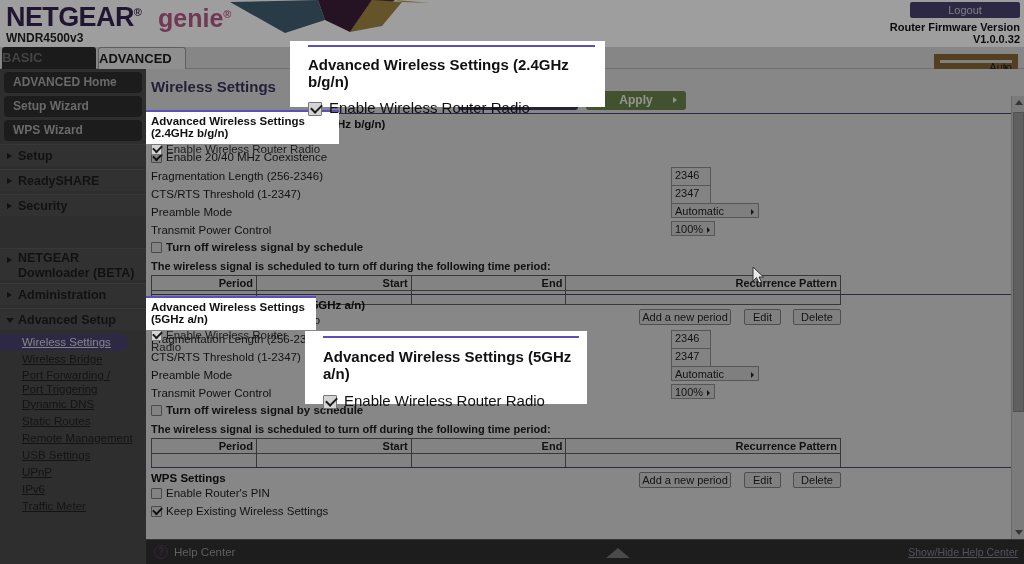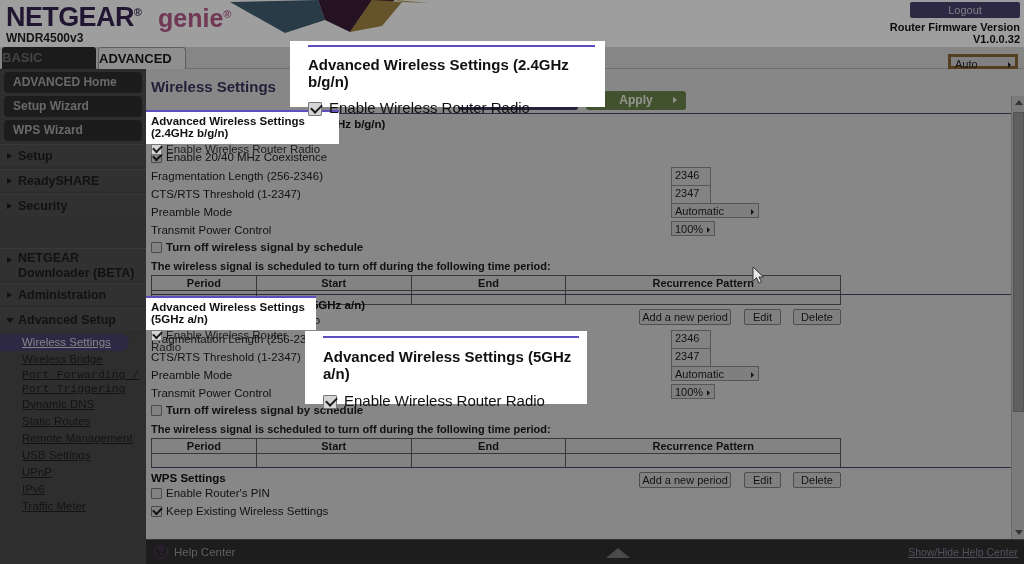--- a/index.html
+++ b/index.html
@@ -100,21 +100,21 @@
   }
   .nav-group.open .arr {
     border-left: 4px solid transparent; border-right: 4px solid transparent;
     border-top: 5px solid #1c1c1c; left: 6px; top: 9px;
   }
   .sub-list { background: #4a4a4a; padding: 4px 0 2px 0; }
   .sub-item {
     height: 17px; line-height: 17px; padding-left: 22px;
     font-size: 11.5px; color: #1f1f1f; text-decoration: underline;
   }
-  .sub-item.two { height: 28px; line-height: 14px; font-family: Liberation Mono, monospace; }
+  .sub-item.two { height: 28px; line-height: 14px; }
   .sub-item.active {
     background: #4a3f8f; color: #d6d2e8;
     width: 129px; border-radius: 0 9px 9px 0; font-weight: normal;
   }
 
   
   .content {
     position: absolute; left: 146px; top: 69px;
     width: 878px; height: 470px; background: #d9d9d9;
   }
@@ -181,21 +181,21 @@
   .sel-w1 { width: 88px; }
   .sel-w2 { width: 44px; }
   .schedtext { font-size: 11px; font-weight: bold; color: #1b1b1b; margin-top: 2px; }
 
   table.periods {
     border-collapse: collapse; width: 690px; margin-top: 3px;
     font-size: 11px; color: #1b1b1b;
   }
   table.periods th {
     border: 1px solid #5a5a5a; background: #d4d4d4;
-    font-weight: bold; text-align: center; padding: 1px 3px; height: 14px;
+    font-weight: bold; text-align: right; padding: 1px 3px; height: 14px;
   }
   table.periods td {
     border: 1px solid #5a5a5a; background: #d4d4d4; height: 14px;
   }
   .col-a { width: 105px; } .col-b { width: 155px; }
   .col-c { width: 155px; } .col-d { width: 275px; }
 
   .btnrow { margin-top: 4px; height: 17px; position: relative; width: 690px; }
   .sbtn {
     position: absolute; height: 16px; line-height: 15px; text-align: center;
@@ -222,23 +222,23 @@
     top: 4px; border-left: 4px solid transparent; border-right: 4px solid transparent;
     border-bottom: 5px solid #555;
   }
   .cscroll .ar.dn {
     bottom: 4px; border-left: 4px solid transparent; border-right: 4px solid transparent;
     border-top: 5px solid #555;
   }
 
   
   .lang-sel {
-    position: absolute; right: 6px; top: 54px; width: 70px; height: 15px;
-    background: #cfcfcf; border: 3px solid #a16207;
-    font-size: 11px; color: #1d1d1d; padding-left: 4px; line-height: 14px;
+    position: absolute; right: 6px; top: 54px; width: 84px; height: 15px;
+    background: #cfcfcf; border: 6px solid #a16207;
+    font-size: 11px; color: #1d1d1d; padding-left: 4px; line-height: 14px; text-align: right;
   }
   .lang-sel .sc {
     position: absolute; right: 4px; top: 5px;
     width: 0; height: 0; border-left: 3.5px solid #222;
     border-top: 3px solid transparent; border-bottom: 3px solid transparent;
   }
 
   
   .footer {
     position: absolute; left: 146px; top: 539px; width: 878px; height: 25px;

